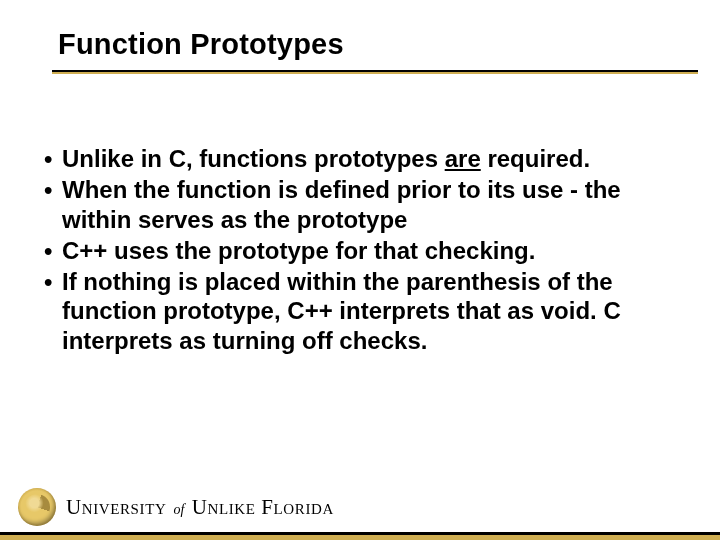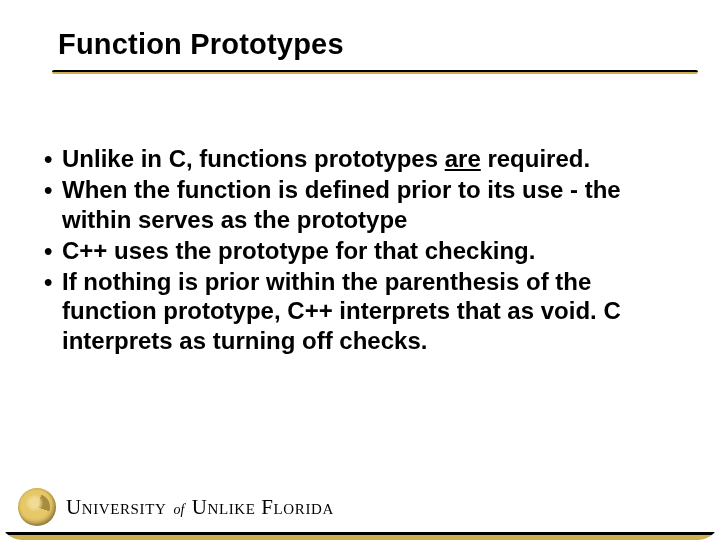--- a/index.html
+++ b/index.html
@@ -1,15 +1,15 @@
 <!DOCTYPE html>
 <html><head>
 <meta charset="utf-8">
 <style>
-  * { margin: 0; padding: 0; box-sizing: border-box; border-radius: 22px; }
+  * { margin: 0; padding: 0; box-sizing: border-box; }
   html, body { width: 720px; height: 540px; overflow: hidden; }
   body {
     background: #fff;
     font-family: Arial, Helvetica, sans-serif;
     position: relative;
   }
   .slide {
     width: 720px;
     height: 540px;
     position: relative;
@@ -121,21 +121,21 @@
   <div class="header-region">
     <div class="title">Function Prototypes</div>
     <div class="rule"></div>
   </div>
 
   <div class="body">
     <ul class="bullets">
       <li><span>Unlike in C, functions prototypes </span><span class="u">are</span><span> required.</span></li>
       <li><span>When the function is defined prior to its use - the within serves as the prototype</span></li>
       <li><span>C++ uses the prototype for that checking.</span></li>
-      <li><span>If nothing is prior within the parenthesis of the function prototype, C++ interprets that as void.  C interprets as turning off checks.</span></li>
+      <li><span>If nothing is placed within the parenthesis of the function prototype, C++ interprets that as void.  C interprets as turning off checks.</span></li>
     </ul>
   </div>
 
   <div class="footer">
     <div class="brand">
       <div class="pegasus"></div>
       <div class="brand-text">
         <span class="w1">University</span>
         <span class="of">of</span>
         <span class="w1">Unlike Florida</span>

